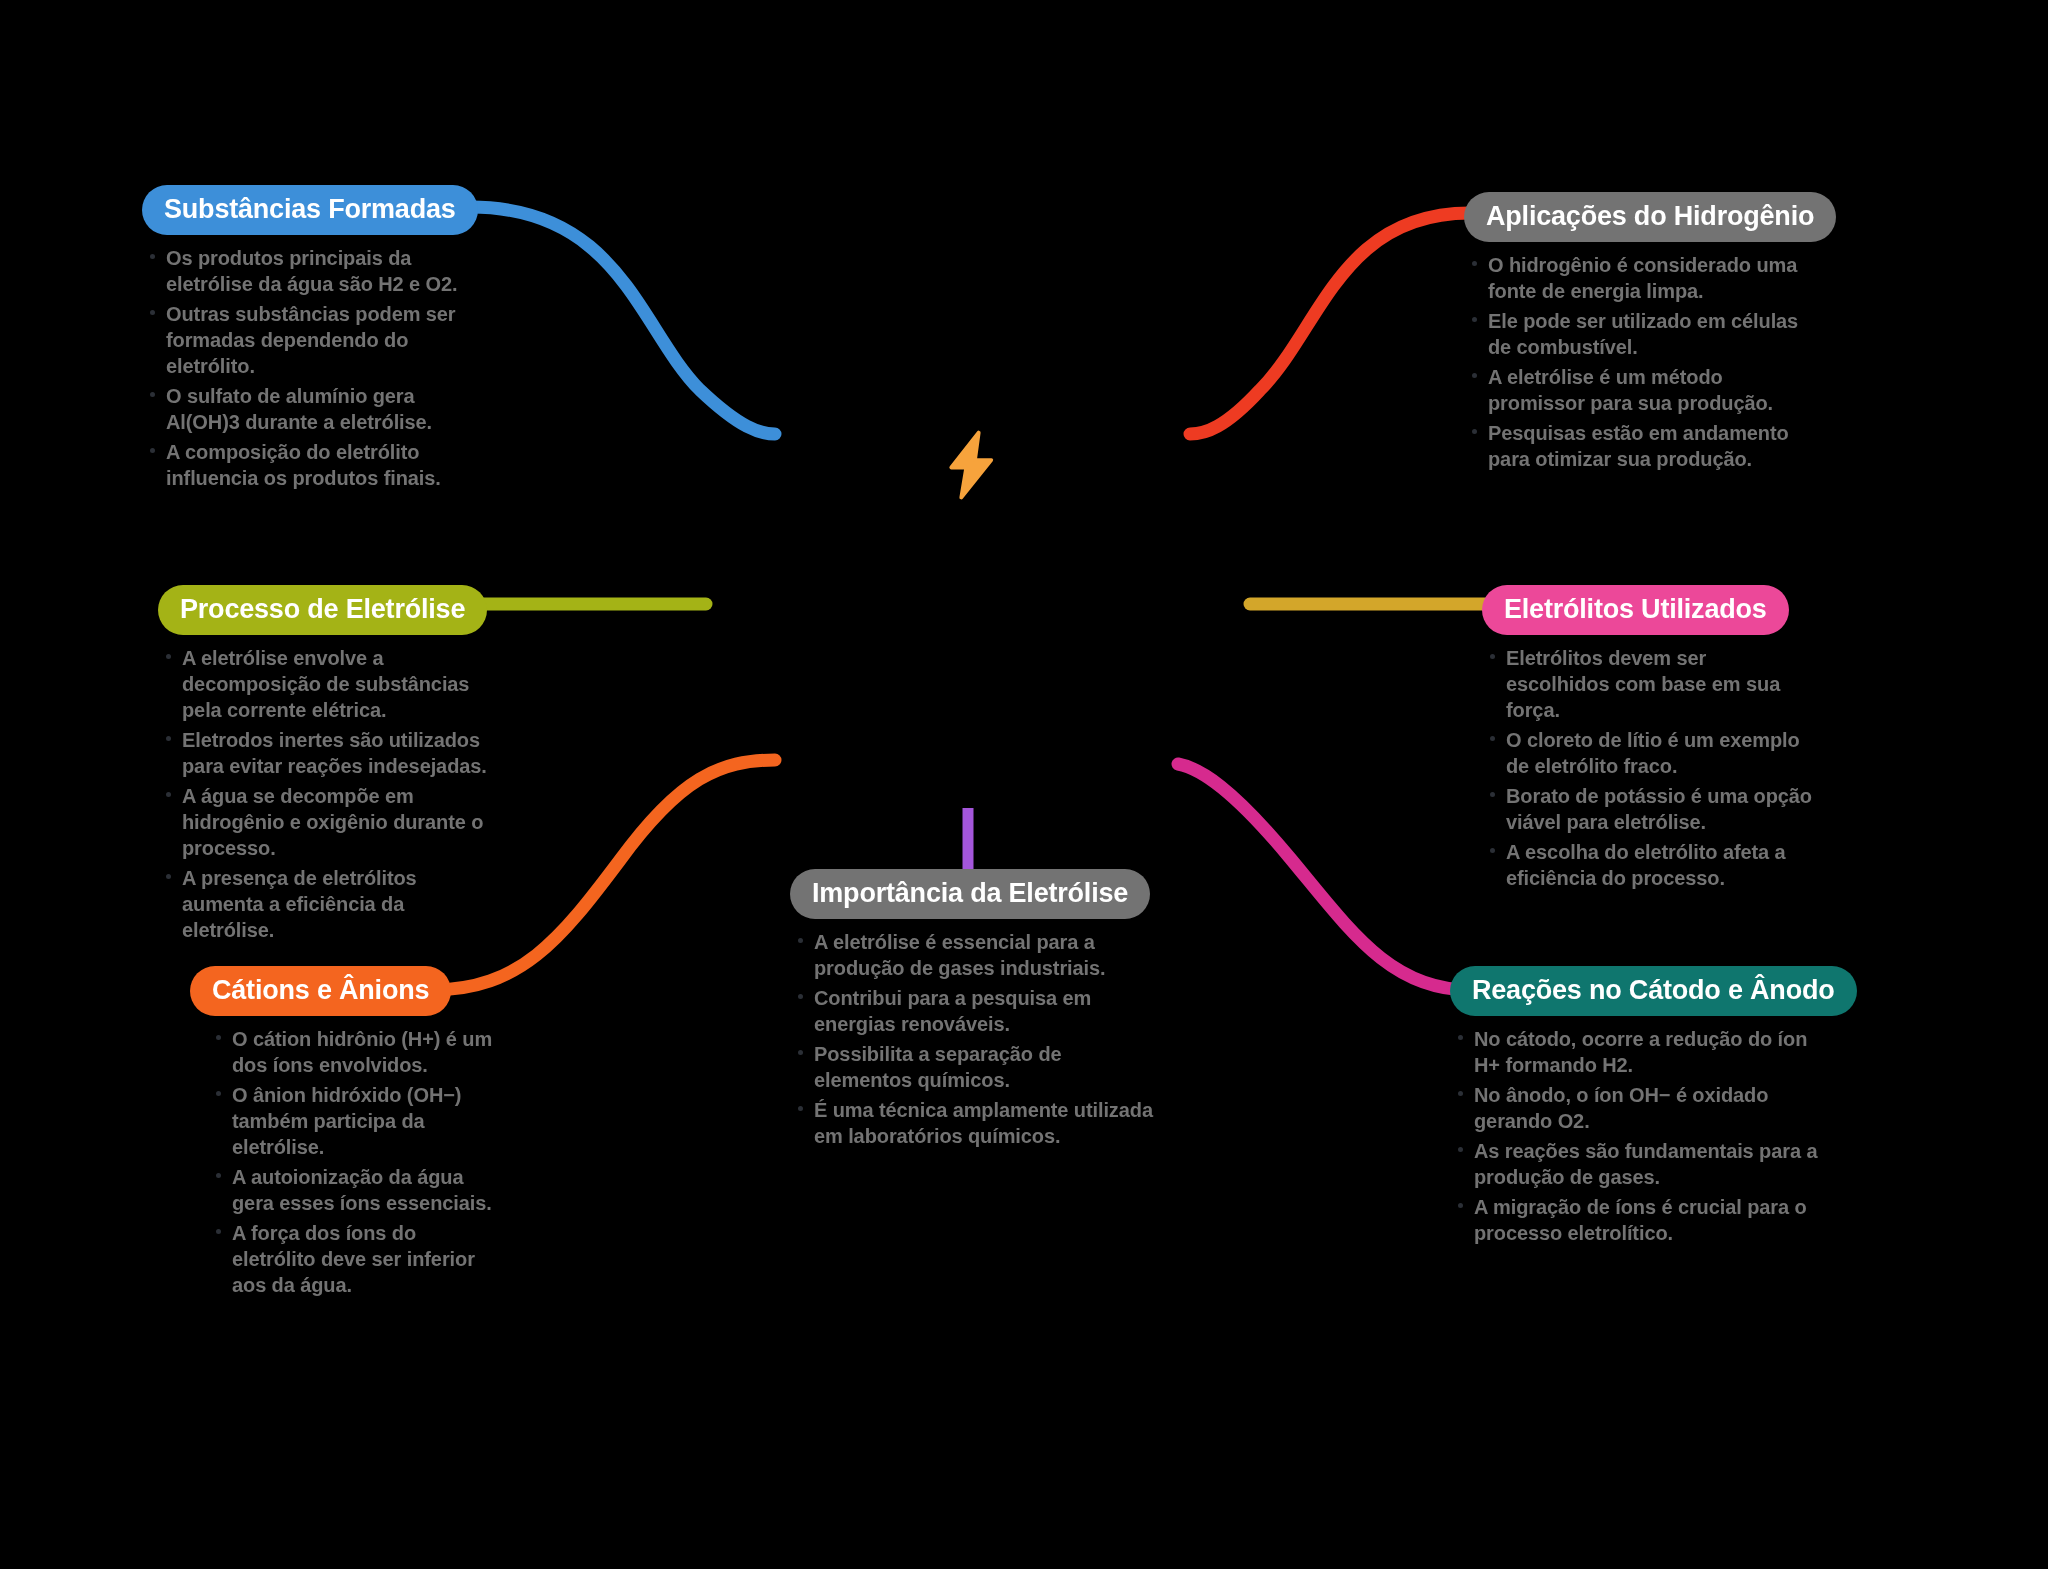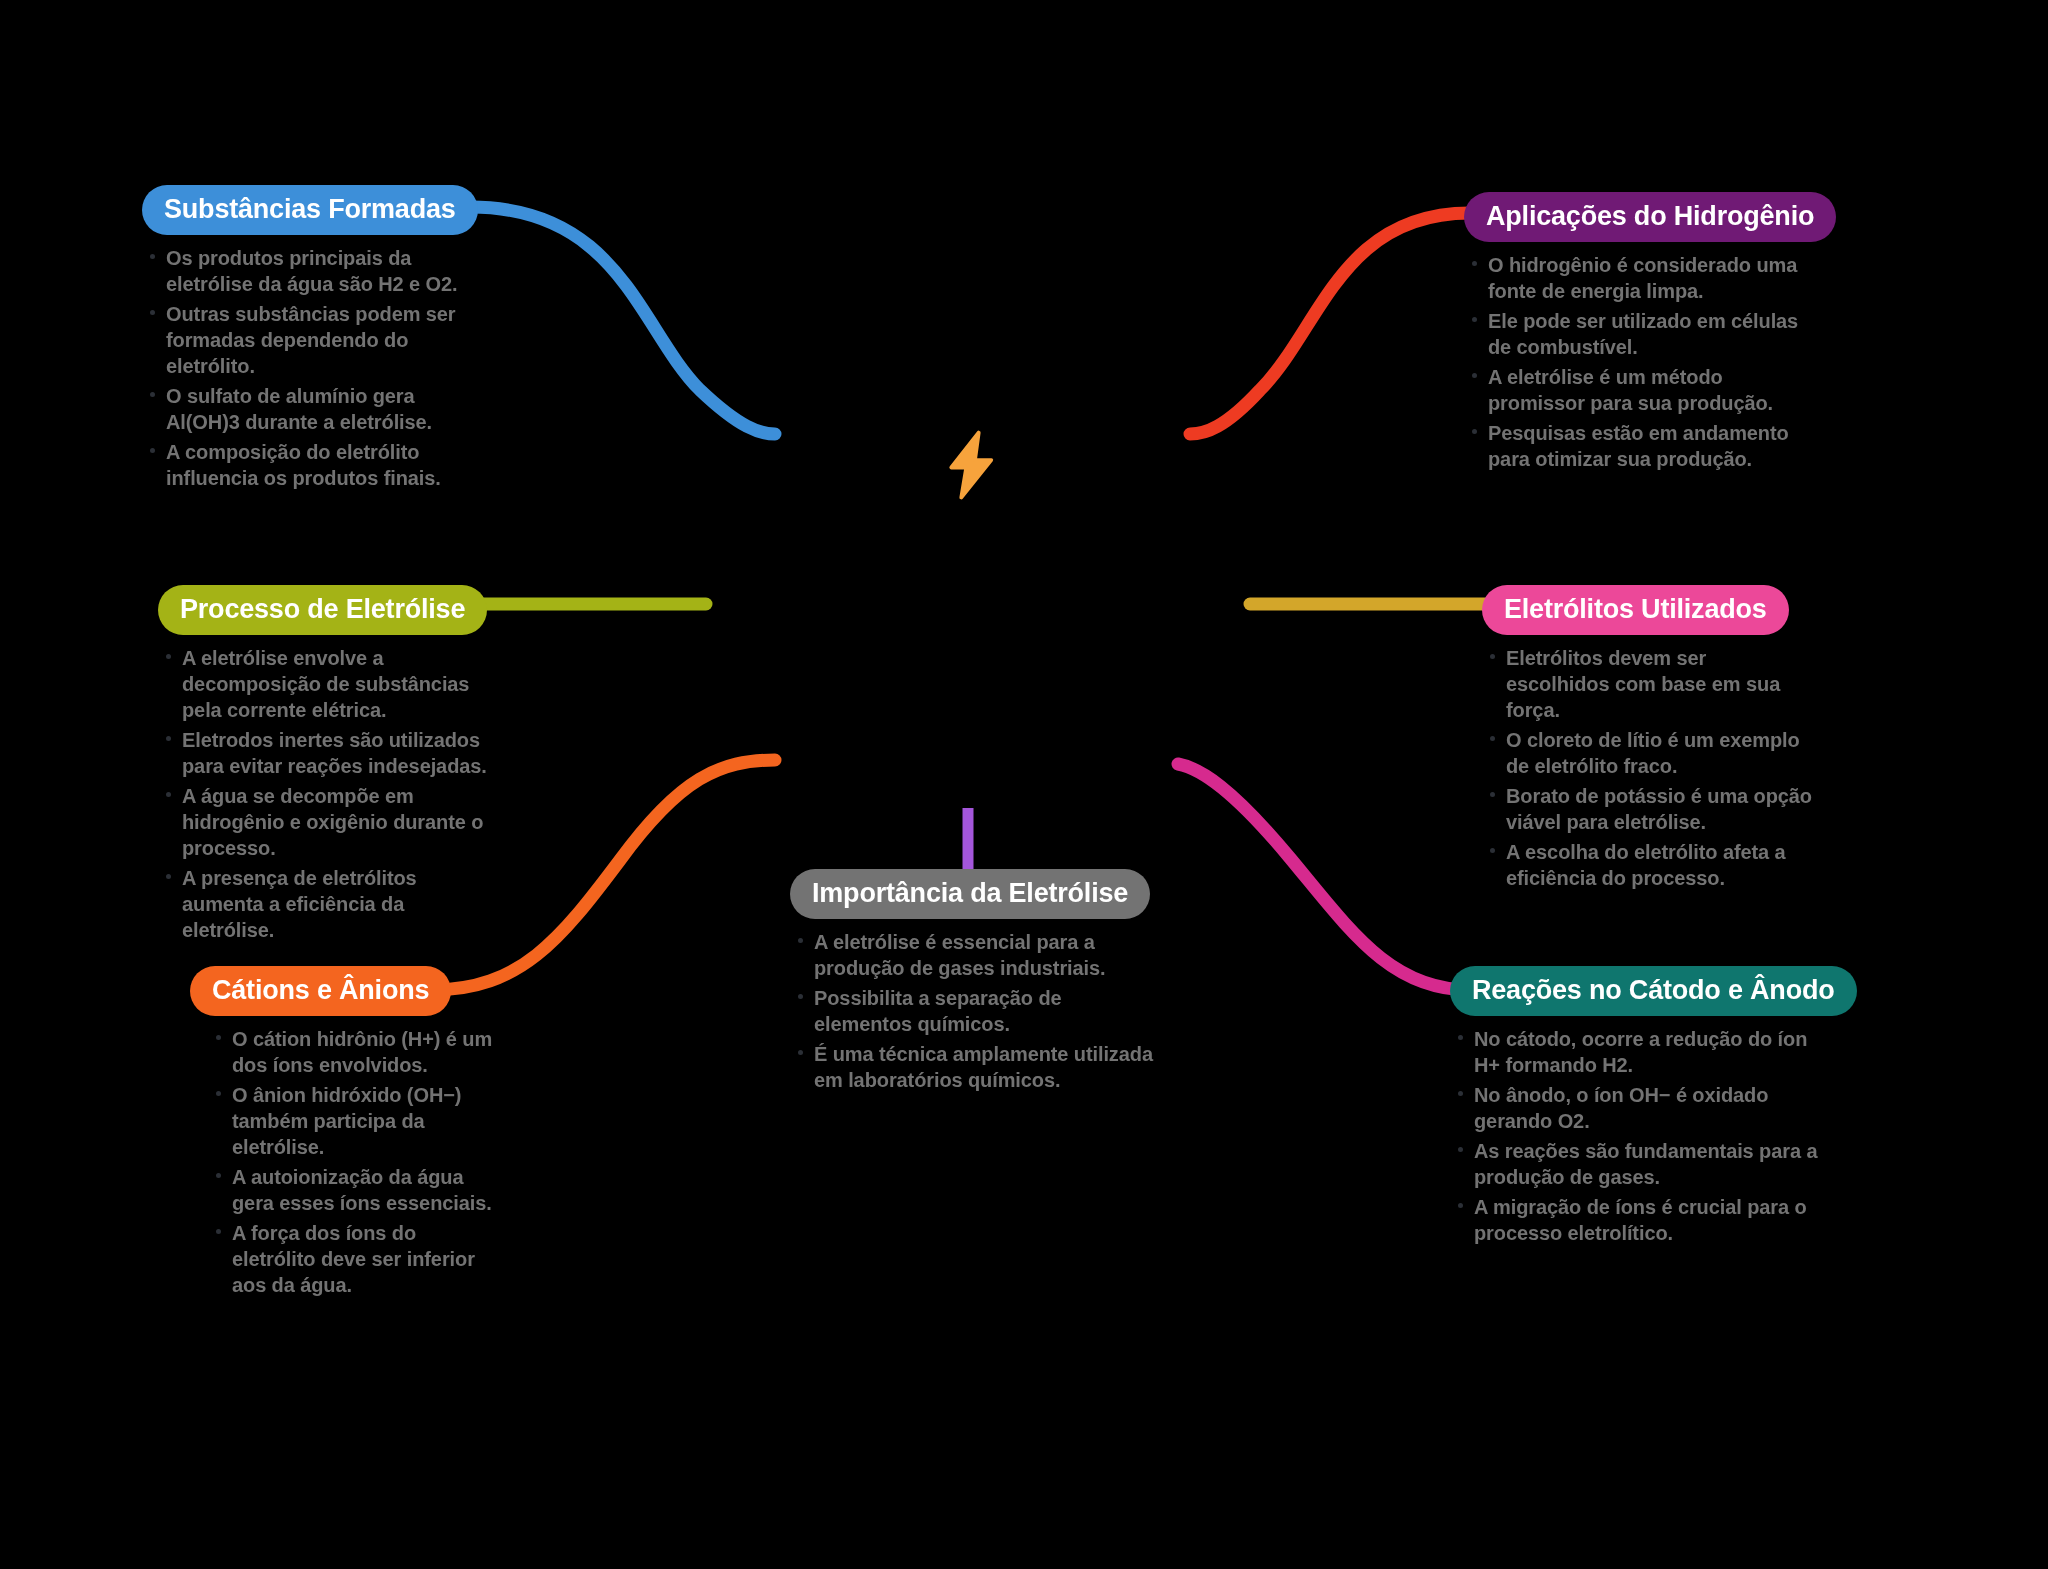--- a/index.html
+++ b/index.html
@@ -96,21 +96,21 @@
     <div class="pill" style="background-color: rgb(61, 143, 217);">Substâncias Formadas</div>
     <ul class="bullets">
       <li>Os produtos principais da eletrólise da água são H2 e O2.</li>
       <li>Outras substâncias podem ser formadas dependendo do eletrólito.</li>
       <li>O sulfato de alumínio gera Al(OH)3 durante a eletrólise.</li>
       <li>A composição do eletrólito influencia os produtos finais.</li>
     </ul>
   </div>
 
   <div class="node" id="node-aplicacoes">
-    <div class="pill" style="background-color: #701a75;">Aplicações do Hidrogênio</div>
+    <div class="pill" style="background-color: #737373;">Aplicações do Hidrogênio</div>
     <ul class="bullets">
       <li>O hidrogênio é considerado uma fonte de energia limpa.</li>
       <li>Ele pode ser utilizado em células de combustível.</li>
       <li>A eletrólise é um método promissor para sua produção.</li>
       <li>Pesquisas estão em andamento para otimizar sua produção.</li>
     </ul>
   </div>
 
   <div class="node" id="node-processo">
     <div class="pill" style="background-color: rgb(164, 179, 22);">Processo de Eletrólise</div>
@@ -139,20 +139,21 @@
       <li>O ânion hidróxido (OH−) também participa da eletrólise.</li>
       <li>A autoionização da água gera esses íons essenciais.</li>
       <li>A força dos íons do eletrólito deve ser inferior aos da água.</li>
     </ul>
   </div>
 
   <div class="node" id="node-importancia">
     <div class="pill" style="background-color: #737373;">Importância da Eletrólise</div>
     <ul class="bullets">
       <li>A eletrólise é essencial para a produção de gases industriais.</li>
+      <li>Contribui para a pesquisa em energias renováveis.</li>
       <li>Possibilita a separação de elementos químicos.</li>
       <li>É uma técnica amplamente utilizada em laboratórios químicos.</li>
     </ul>
   </div>
 
   <div class="node" id="node-reacoes">
     <div class="pill" style="background-color: #0f766e;">Reações no Cátodo e Ânodo</div>
     <ul class="bullets">
       <li>No cátodo, ocorre a redução do íon H+ formando H2.</li>
       <li>No ânodo, o íon OH− é oxidado gerando O2.</li>

